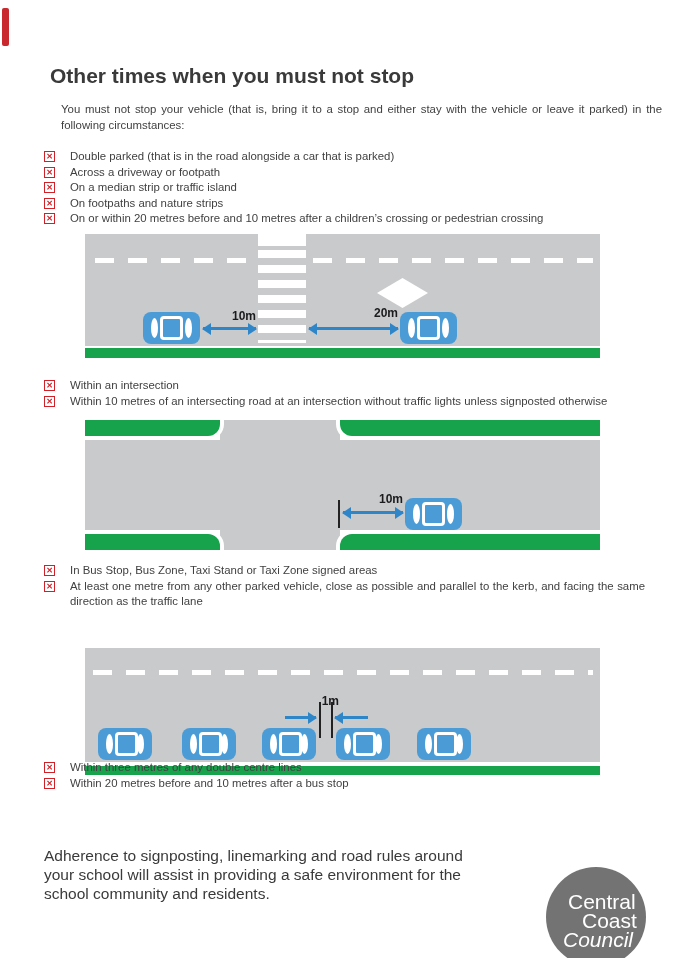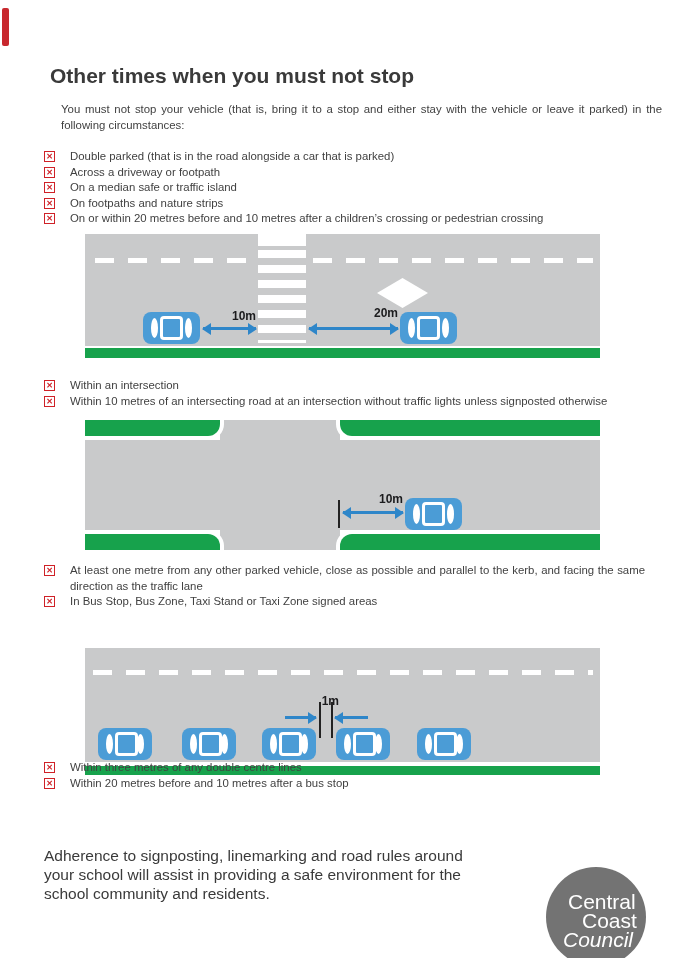--- a/index.html
+++ b/index.html
@@ -68,21 +68,21 @@
 
   <div class="red-tab"></div>
 
   <h1 class="heading">Other times when you must not stop</h1>
 
   <p class="intro">You must not stop your vehicle (that is, bring it to a stop and either stay with the vehicle or leave it parked) in the following circumstances:</p>
 
   <ul class="xlist" style="top:149px;">
     <li><span class="xicon"></span><span>Double parked (that is in the road alongside a car that is parked)</span></li>
     <li><span class="xicon"></span><span>Across a driveway or footpath</span></li>
-    <li><span class="xicon"></span><span>On a median safe or traffic island</span></li>
+    <li><span class="xicon"></span><span>On a median strip or traffic island</span></li>
     <li><span class="xicon"></span><span>On footpaths and nature strips</span></li>
     <li><span class="xicon"></span><span>On or within 20 metres before and 10 metres after a children’s crossing or pedestrian crossing</span></li>
   </ul>
 
   <div class="diagram" style="top:230px;height:128px;">
     <div class="road" style="left:0;right:0;top:4px;height:112px;"></div>
     <div class="dash" style="left:10px;width:160px;top:28px;"></div>
     <div class="dash" style="left:228px;width:280px;top:28px;"></div>
     <div class="zebra">
       <div class="notch"></div>
@@ -134,22 +134,22 @@
     <div class="arrow head-left head-right" style="left:258px;top:91px;width:60px;"></div>
 
     <div class="car" style="left:320px;top:78px;">
       <div class="glass-l"></div>
       <div class="cabin"></div>
       <div class="glass-r"></div>
     </div>
   </div>
 
   <ul class="xlist" style="top:563px;">
+    <li><span class="xicon"></span><span>In Bus Stop, Bus Zone, Taxi Stand or Taxi Zone signed areas</span></li>
     <li><span class="xicon"></span><span>At least one metre from any other parked vehicle, close as possible and parallel to the kerb, and facing the same direction as the traffic lane</span></li>
-    <li><span class="xicon"></span><span>In Bus Stop, Bus Zone, Taxi Stand or Taxi Zone signed areas</span></li>
   </ul>
 
   <div class="diagram" style="top:648px;height:130px;">
     <div class="road" style="left:0;right:0;top:0;height:114px;"></div>
     <div class="dash" style="left:8px;width:500px;top:22px;"></div>
 
     <div class="car" style="left:13px;top:80px;width:54px;">
       <div class="glass-l"></div>
       <div class="cabin"></div>
       <div class="glass-r"></div>

